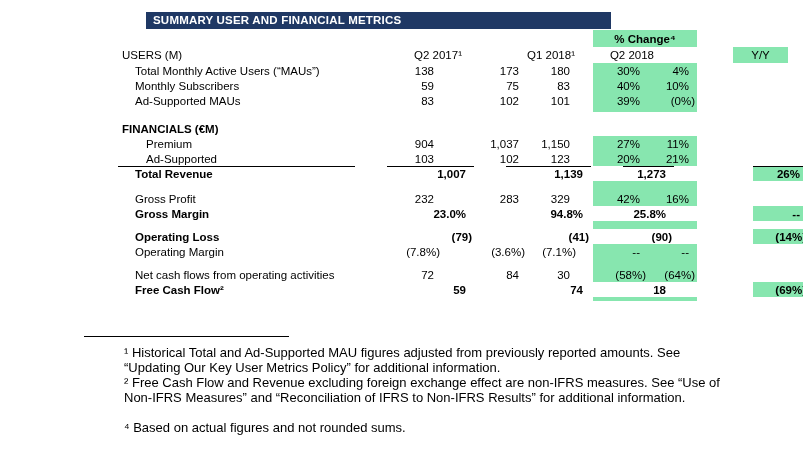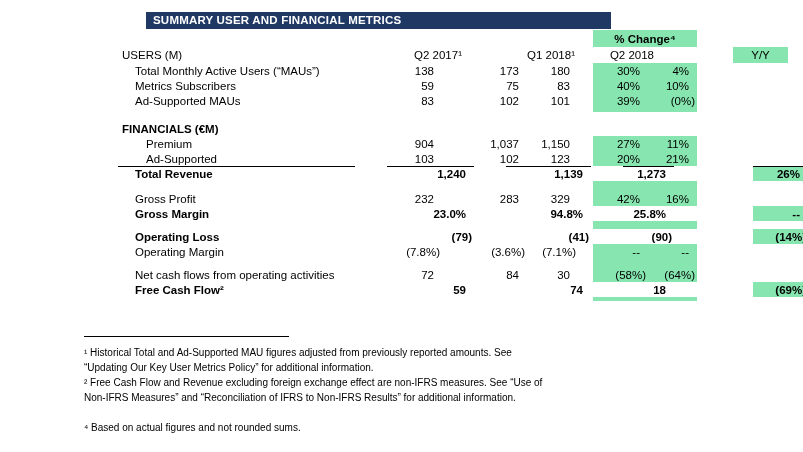--- a/index.html
+++ b/index.html
@@ -29,21 +29,21 @@
   .num{justify-content:flex-end;padding-right:8px;}
   .num.paren{padding-right:2px;}
   .green{background:var(--green,#87E6AF);}
   .line-top{border-top:1.5px solid #000;}
   .pct-row{height:17px;}
   .pct-cell{grid-column:6/8;justify-content:center;font-weight:bold;font-size:11.5px;}
   .header-row{height:16px;font-weight:normal;gap:28px;}
   .chead{justify-content:center;}
   .footnotes{position:absolute;left:84px;top:336px;}
   .fn-rule{width:205px;height:0;border-top:1px solid #000;margin-bottom:8px;}
-  .fn-line{font-size:10px;line-height:15px;height:15px;white-space:nowrap;}
+  .fn-line{font-size:13px;line-height:15px;height:15px;white-space:nowrap;margin-left:40px;}
 </style>
 </head>
 <body style="--navy: #1F3864; --green: #87E6AF;">
 
 <div class="title-bar">SUMMARY USER AND FINANCIAL METRICS</div>
 
 <div class="table">
 
   <div class="row pct-row">
     <div class="cell" style="grid-column:1/6"></div>
@@ -64,21 +64,21 @@
       <div class="row">
         <div class="cell label indent1">Total Monthly Active Users (“MAUs”)</div>
         <div class="cell num">138</div>
         <div class="cell num">173</div>
         <div class="cell num">180</div>
         <div class="cell "></div>
         <div class="cell num green">30%</div>
         <div class="cell num green">4%</div>
       </div>
       <div class="row">
-        <div class="cell label indent1">Metrics Subscribers</div>
+        <div class="cell label indent1">Monthly Subscribers</div>
         <div class="cell num">59</div>
         <div class="cell num">75</div>
         <div class="cell num">83</div>
         <div class="cell "></div>
         <div class="cell num green">40%</div>
         <div class="cell num green">10%</div>
       </div>
       <div class="row">
         <div class="cell label indent1">Ad-Supported MAUs</div>
         <div class="cell num">83</div>
@@ -120,21 +120,21 @@
         <div class="cell label indent2">Ad-Supported</div>
         <div class="cell num">103</div>
         <div class="cell num">102</div>
         <div class="cell num">123</div>
         <div class="cell "></div>
         <div class="cell num green">20%</div>
         <div class="cell num green">21%</div>
       </div>
       <div class="row bold">
         <div class="cell label indent1 line-top">Total Revenue</div>
-        <div class="cell num line-top">1,240</div>
+        <div class="cell num line-top">1,007</div>
         <div class="cell num line-top">1,139</div>
         <div class="cell num line-top">1,273</div>
         <div class="cell "></div>
         <div class="cell num green line-top">26%</div>
         <div class="cell num green line-top">12%</div>
       </div>
       <div class="row" style="height: 10px;">
         <div class="cell " style="grid-column: 1 / 6;"></div>
         <div class="cell green"></div>
         <div class="cell green"></div>

